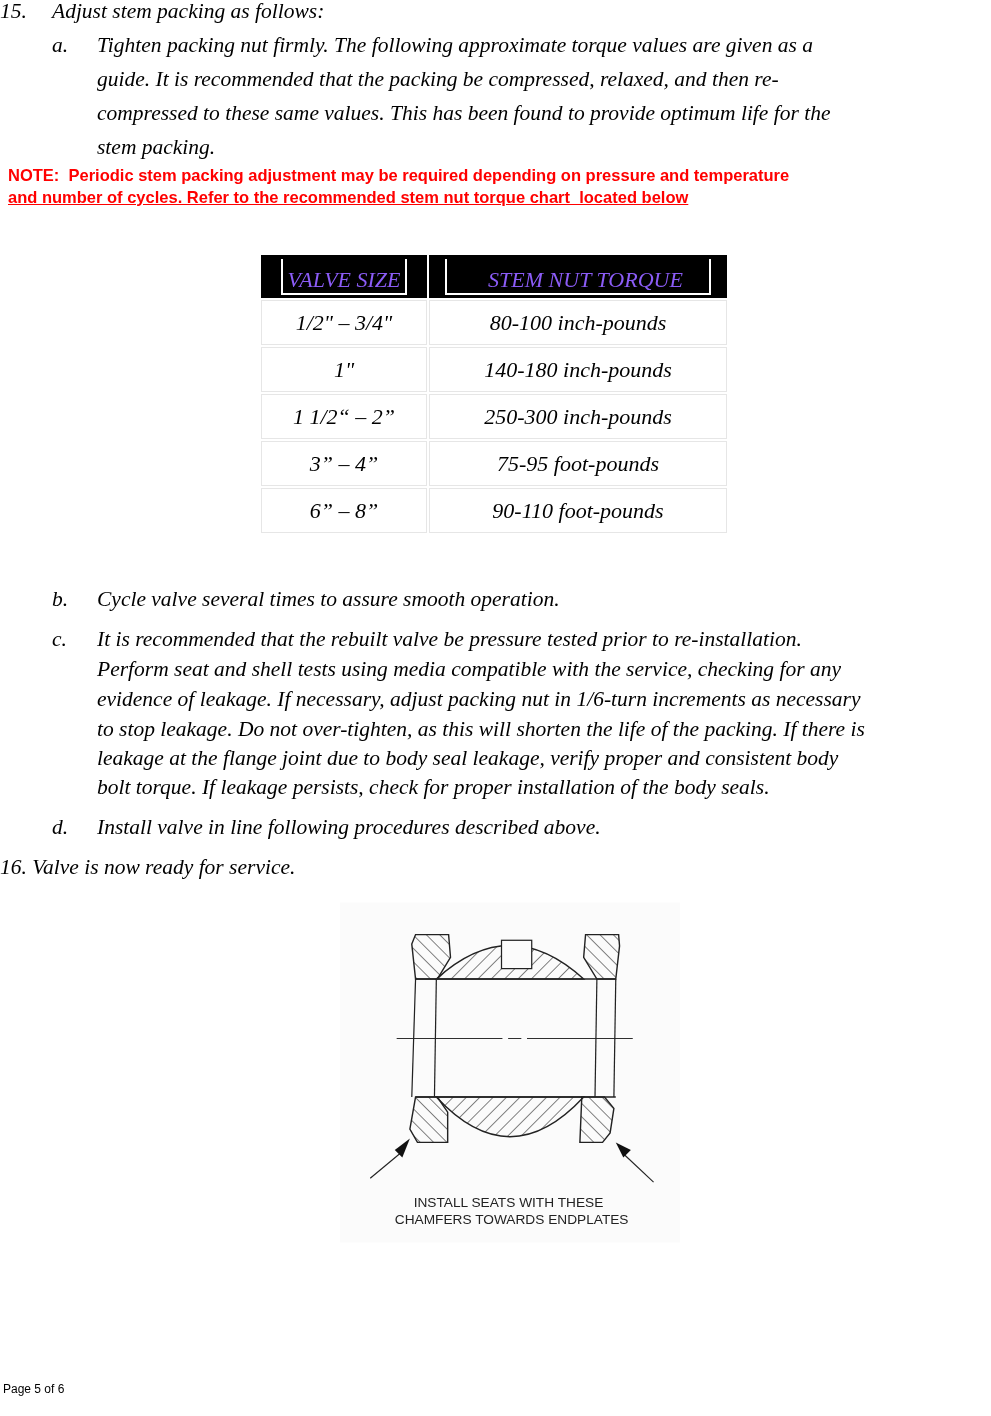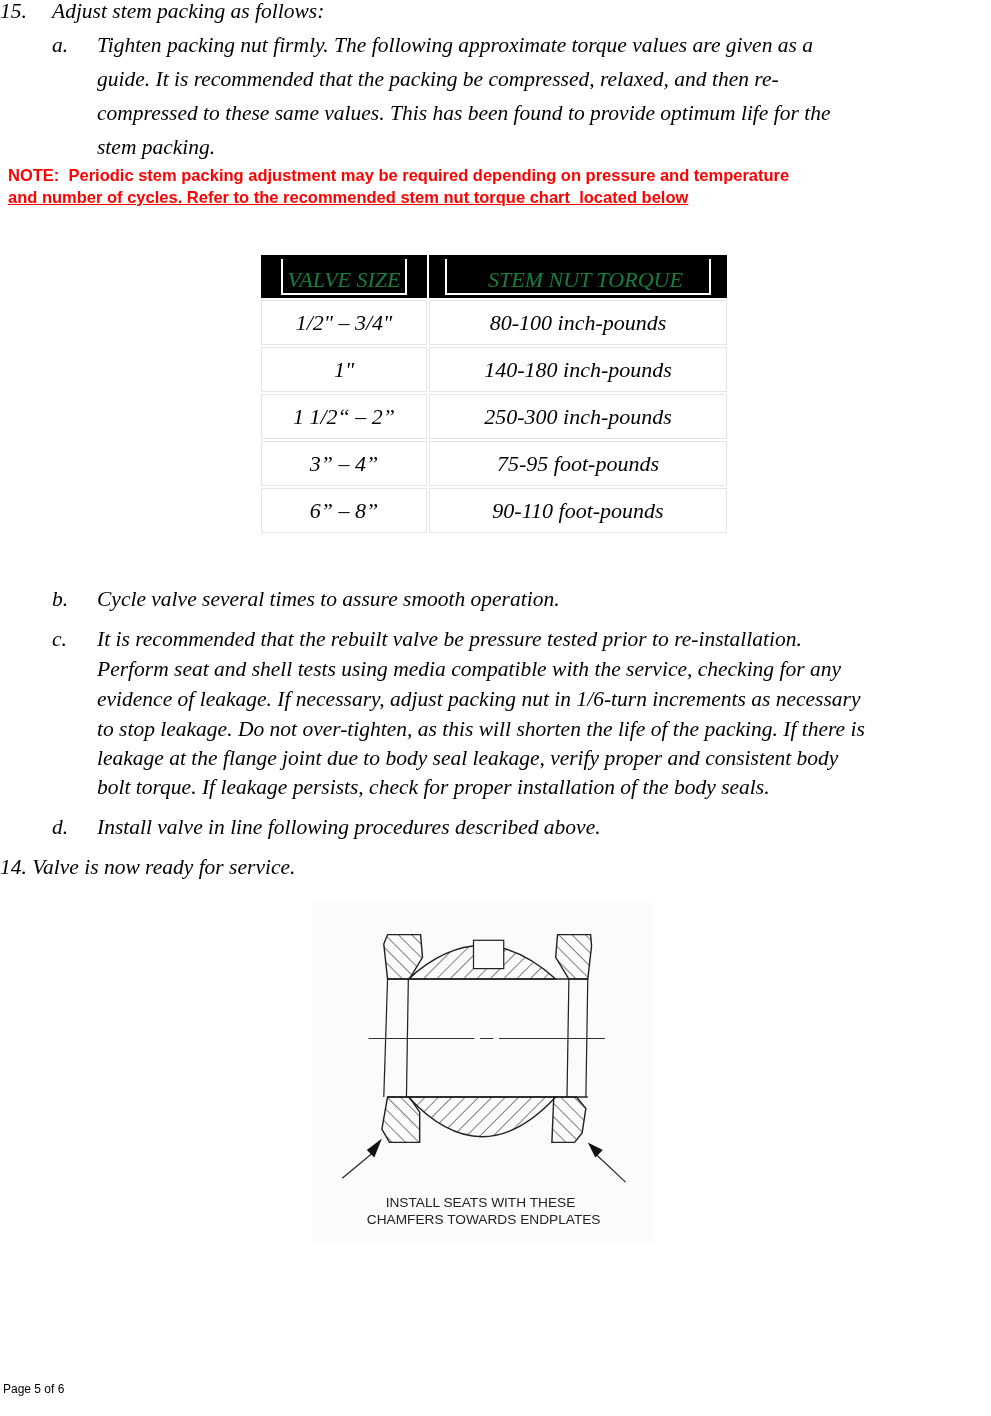--- a/index.html
+++ b/index.html
@@ -7,26 +7,26 @@
          font-family:"Liberation Serif", "DejaVu Serif", serif; color:#000; }
   .it { font-style:italic; font-size:21.5px; line-height:34px; position:absolute; }
   .num { position:absolute; }
   .note { position:absolute; left:8px; top:164px; width:991px;
           font-family:"Liberation Sans", "DejaVu Sans", sans-serif; font-weight:bold;
           font-size:16.5px; line-height:22px; color:#ff0000; }
   table.torque { position:absolute; left:259px; top:253px; border-collapse:separate;
                  border-spacing:2px; }
   table.torque td, table.torque th { font-style:italic; font-size:22px; text-align:center;
                  padding:0; font-weight:normal; }
-  table.torque th { background:#000; color:#15803d; height:43px; }
+  table.torque th { background:#000; color:#8b5cf6; height:43px; }
   table.torque th span { display:inline-block; border-left:2px solid #fff; border-right:2px solid #fff;
                  border-bottom:2px solid #fff; padding:8px 4px 0 4px; line-height:26px; }
   table.torque td { height:43px; border:1px solid #e6e6e6; }
   .c1 { width:166px; } .c2 { width:298px; }
-  .fig { position:absolute; left:312px; top:900px; width:340px; height:345px;text-align:right; }
+  .fig { position:absolute; left:340px; top:900px; width:340px; height:345px;text-align:right; }
   .footer { position:absolute; left:3px; width:991px; 
             font-family:"Liberation Sans", "DejaVu Sans", sans-serif; font-size:12px; line-height:16px; }
 </style>
 </head>
 <body>
 
 <div class="it num" style="left:0;top:-6px;">15.</div>
 <div class="it" style="left:52px;top:-6px;">Adjust stem packing as follows:</div>
 
 <div class="it" style="left:52px;top:28px;">a.</div>
@@ -80,21 +80,21 @@
   <div class="it" style="left:97px;top:652px;">Perform seat and shell tests using media compatible with the service, checking for any</div>
   <div class="it" style="left:97px;top:682px;">evidence of leakage. If necessary, adjust packing nut in 1/6-turn increments as necessary</div>
   <div class="it" style="left:97px;top:712px;">to stop leakage. Do not over-tighten, as this will shorten the life of the packing. If there is</div>
   <div class="it" style="left:97px;top:741px;">leakage at the flange joint due to body seal leakage, verify proper and consistent body</div>
   <div class="it" style="left:97px;top:770px;">bolt torque. If leakage persists, check for proper installation of the body seals.</div>
 </div>
 
 <div class="it" style="left:52px;top:810px;">d.</div>
 <div class="it" style="left:97px;top:810px;">Install valve in line following procedures described above.</div>
 
-<div class="it" style="left:0;top:850px;">14. Valve is now ready for service.</div>
+<div class="it" style="left:0;top:850px;">16. Valve is now ready for service.</div>
 
 <div class="fig">
   <svg width="340" height="345" viewBox="0 0 360 360">
     <defs>
       <pattern id="hatchA" width="10" height="10" patternUnits="userSpaceOnUse" patternTransform="rotate(45)">
         <line x1="0" y1="0" x2="0" y2="10" stroke="#222" stroke-width="1.2"></line>
       </pattern>
       <pattern id="hatchB" width="10" height="10" patternUnits="userSpaceOnUse" patternTransform="rotate(-45)">
         <line x1="0" y1="0" x2="0" y2="10" stroke="#222" stroke-width="1.2"></line>
       </pattern>

